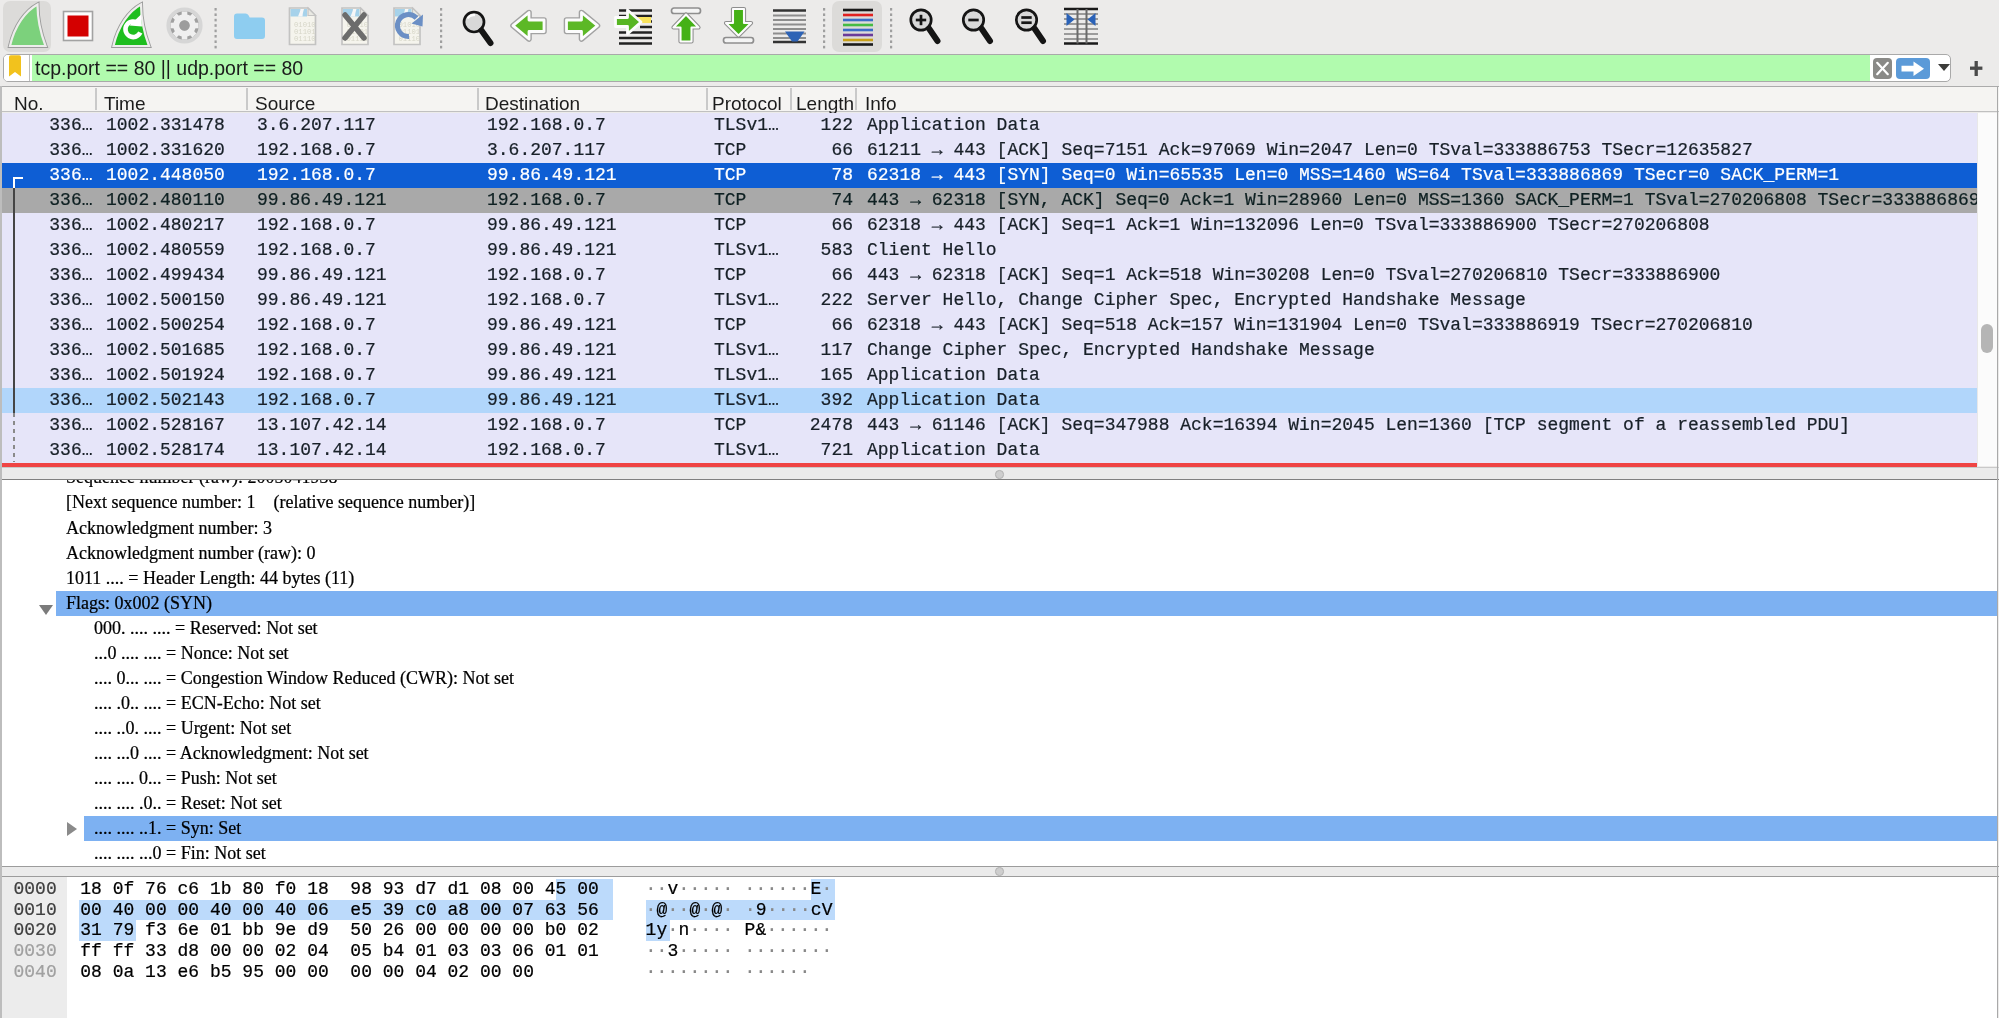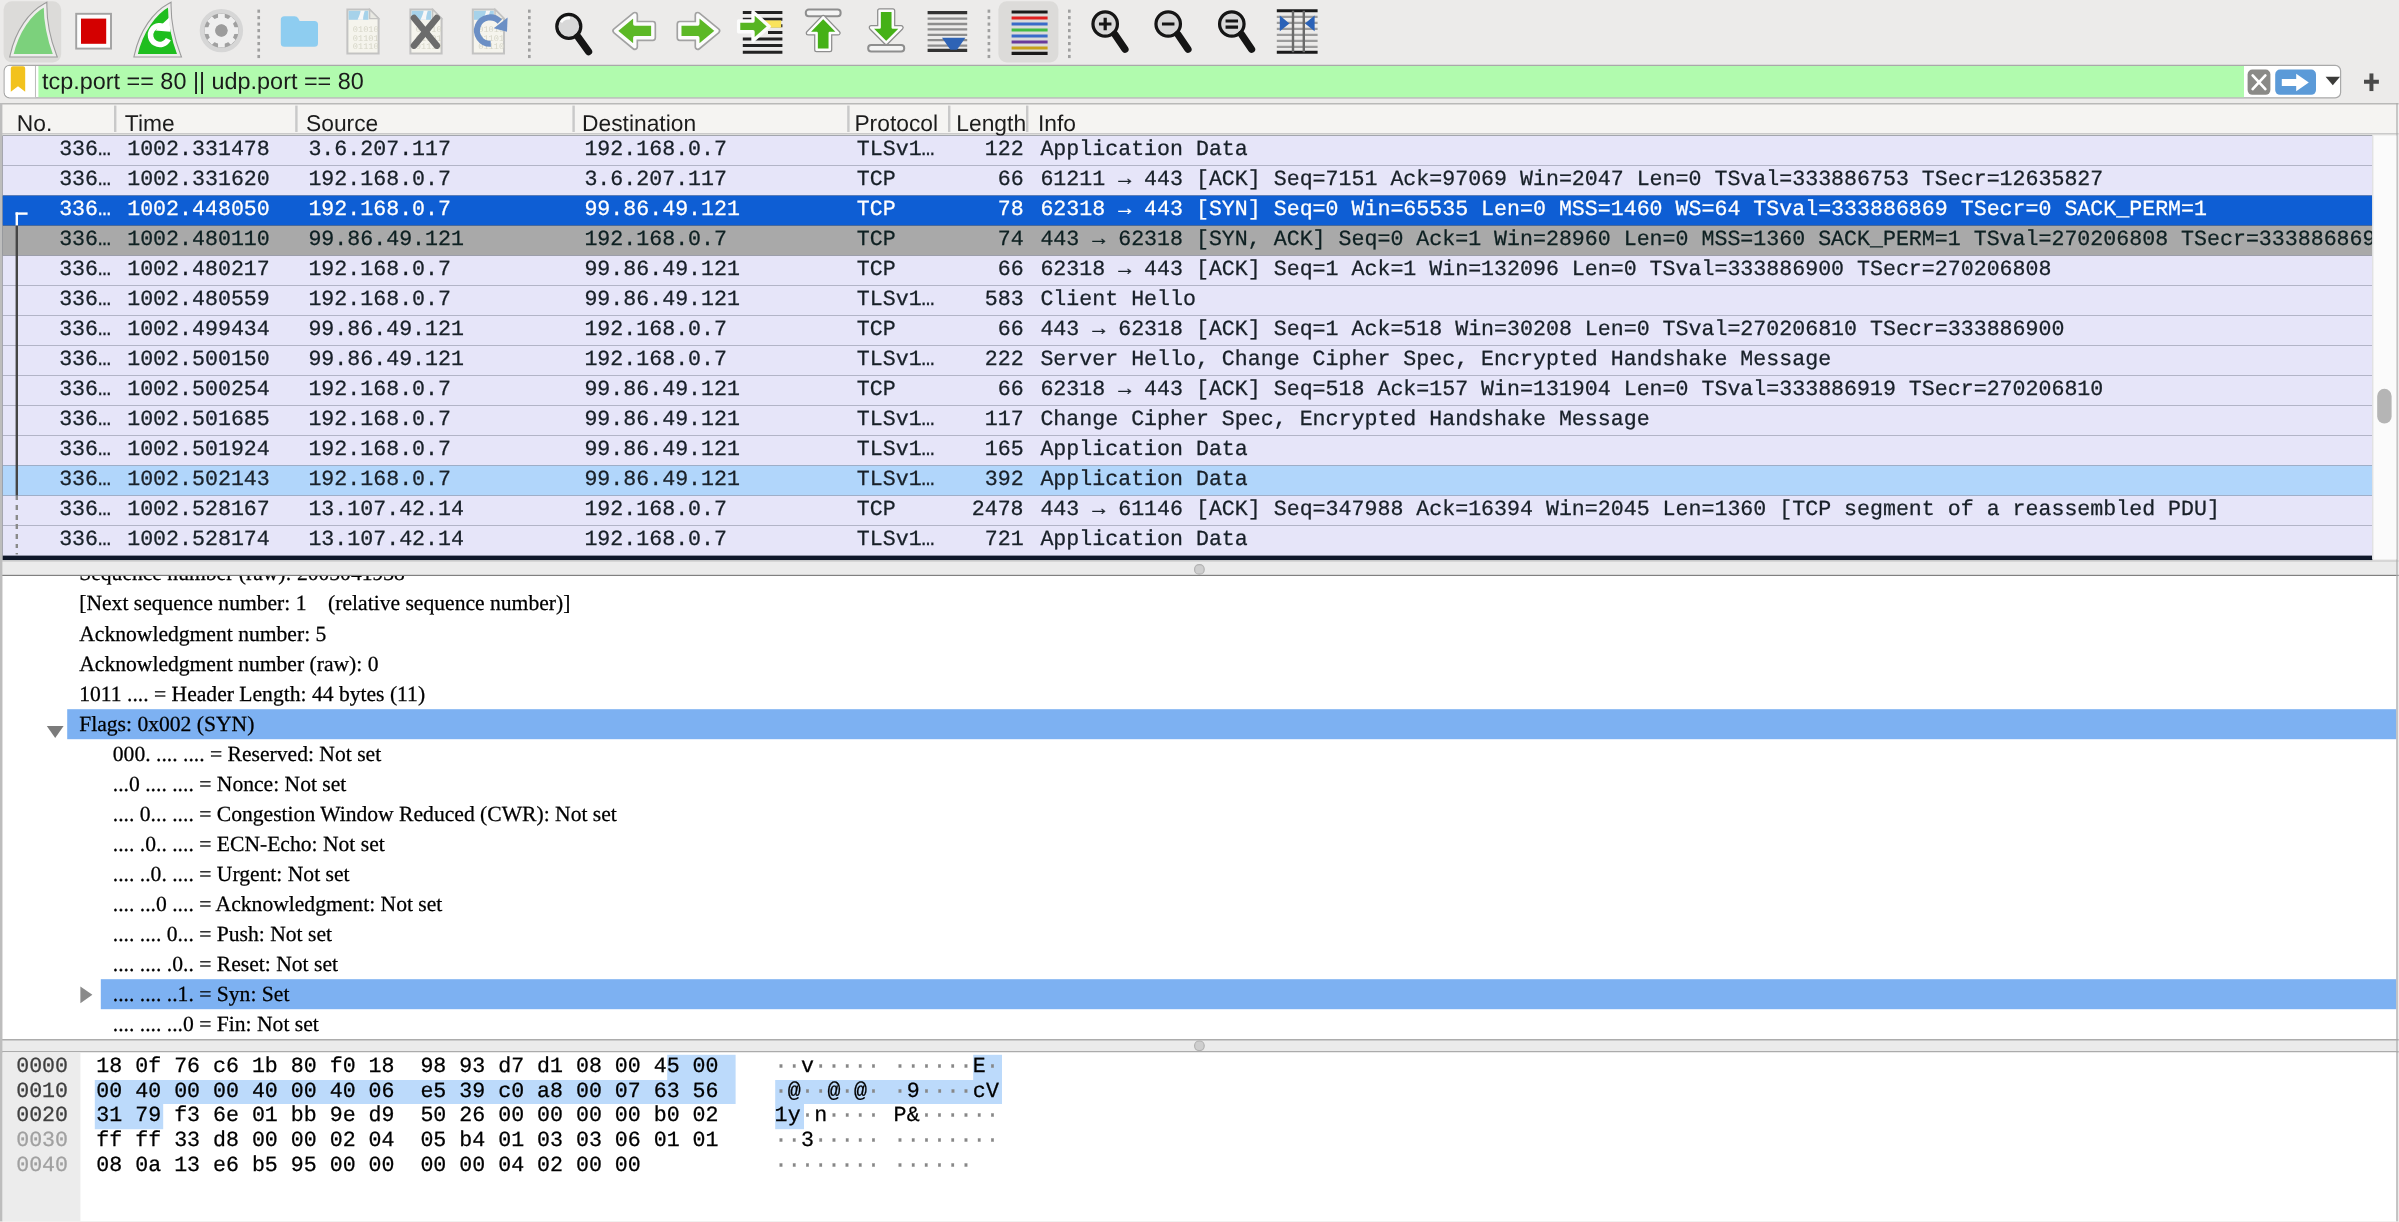--- a/index.html
+++ b/index.html
@@ -19,23 +19,23 @@
 #fb-text { position:absolute; left:31px; top:1px; font-size:19.5px; color:#1b1b1b; line-height:25px;}
 #fb-x { position:absolute; left:1869px; top:2.8px; width:19px; height:21px; background:#8a8a87; border-radius:4px; }
 #fb-go { position:absolute; left:1892px; top:2.8px; width:33.5px; height:21.5px; background:#5b9ad8; border-radius:4px; }
 #fb-caret { position:absolute; left:1933.5px; top:9.3px; width:0; height:0;
   border-left:6.2px solid transparent; border-right:6.2px solid transparent; border-top:7.8px solid #3c3c3a; }
 #fb-plus { position:absolute; left:1969.5px; top:61.3px; width:13px; height:15px; }
 
 
 #plheader { position:absolute; left:0px; top:86px; width:1999px; height:26px; background:#f5f4f2;
   border-top:1.5px solid #ababab; border-bottom:1.5px solid #c0c0c0; }
-.hcol { position:absolute; top:5px; font-size:19px; color:#1c1c1c; line-height:24px; white-space:pre;text-align:center; }
+.hcol { position:absolute; top:5px; font-size:19px; color:#1c1c1c; line-height:24px; white-space:pre; }
 .hsep { position:absolute; top:1px; width:1.5px; height:22px; background:#c9c9c9; }
-#plist { position:absolute; left:2px; top:113.4px; width:1975px; height:354px; background:#0f172a; overflow:hidden; }
+#plist { position:absolute; left:2px; top:113.4px; width:1975px; height:354px; background:#ef4444; overflow:hidden; }
 .prow { position:absolute; left:0; width:1975px; height:25px; background:#e6e5f9; font-family:"Liberation Mono", monospace;
   font-size:18px; line-height:25.8px; color:#182028; white-space:pre; }
 .prow span { position:absolute; top:0; }
 .c-no { left:14px; width:76.5px; text-align:right; }
 .c-time { left:104px; }
 .c-src { left:255px; }
 .c-dst { left:485px; }
 .c-pro { left:712px; }
 .c-len { left:780px; width:71px; text-align:right; }
 .c-info { left:865px; }
@@ -289,21 +289,21 @@
     <div class="abs" style="left:11px; top:75px; width:1.6px; height:225px; background:#454545"></div>
     <div class="abs" style="left:11px; top:300px; width:1.6px; height:49px; background-image:repeating-linear-gradient(to bottom,#8a8a8a 0 4px, transparent 4px 8px)"></div>
   </div>
 
 <div class="splitter" style="top:467.4px; height:12.8px; border-top:1px solid #c9c9c9; border-bottom:1.3px solid #808080;">
   <div class="knob" style="top:1.8px;"></div>
 </div>
 <div id="details">
     <div class="drow" style="top:-14.6px"><span class="dtext" style="left:64px">Sequence number (raw): 2005041938</span></div>
     <div class="drow" style="top:10.450000000000001px"><span class="dtext" style="left:64px">[Next sequence number: 1    (relative sequence number)]</span></div>
-    <div class="drow" style="top:35.5px"><span class="dtext" style="left:64px">Acknowledgment number: 5</span></div>
+    <div class="drow" style="top:35.5px"><span class="dtext" style="left:64px">Acknowledgment number: 3</span></div>
     <div class="drow" style="top:60.550000000000004px"><span class="dtext" style="left:64px">Acknowledgment number (raw): 0</span></div>
     <div class="drow" style="top:85.60000000000001px"><span class="dtext" style="left:64px">1011 .... = Header Length: 44 bytes (11)</span></div>
     <div class="drow" style="top:110.65px"><div class="dhl" style="left:54.3px; right:0;"></div><span class="dtext" style="left:64px">Flags: 0x002 (SYN)</span></div>
     <div class="drow" style="top:135.70000000000002px"><span class="dtext" style="left:92px">000. .... .... = Reserved: Not set</span></div>
     <div class="drow" style="top:160.75px"><span class="dtext" style="left:92px">...0 .... .... = Nonce: Not set</span></div>
     <div class="drow" style="top:185.8px"><span class="dtext" style="left:92px">.... 0... .... = Congestion Window Reduced (CWR): Not set</span></div>
     <div class="drow" style="top:210.85000000000002px"><span class="dtext" style="left:92px">.... .0.. .... = ECN-Echo: Not set</span></div>
     <div class="drow" style="top:235.9px"><span class="dtext" style="left:92px">.... ..0. .... = Urgent: Not set</span></div>
     <div class="drow" style="top:260.95px"><span class="dtext" style="left:92px">.... ...0 .... = Acknowledgment: Not set</span></div>
     <div class="drow" style="top:286px"><span class="dtext" style="left:92px">.... .... 0... = Push: Not set</span></div>

